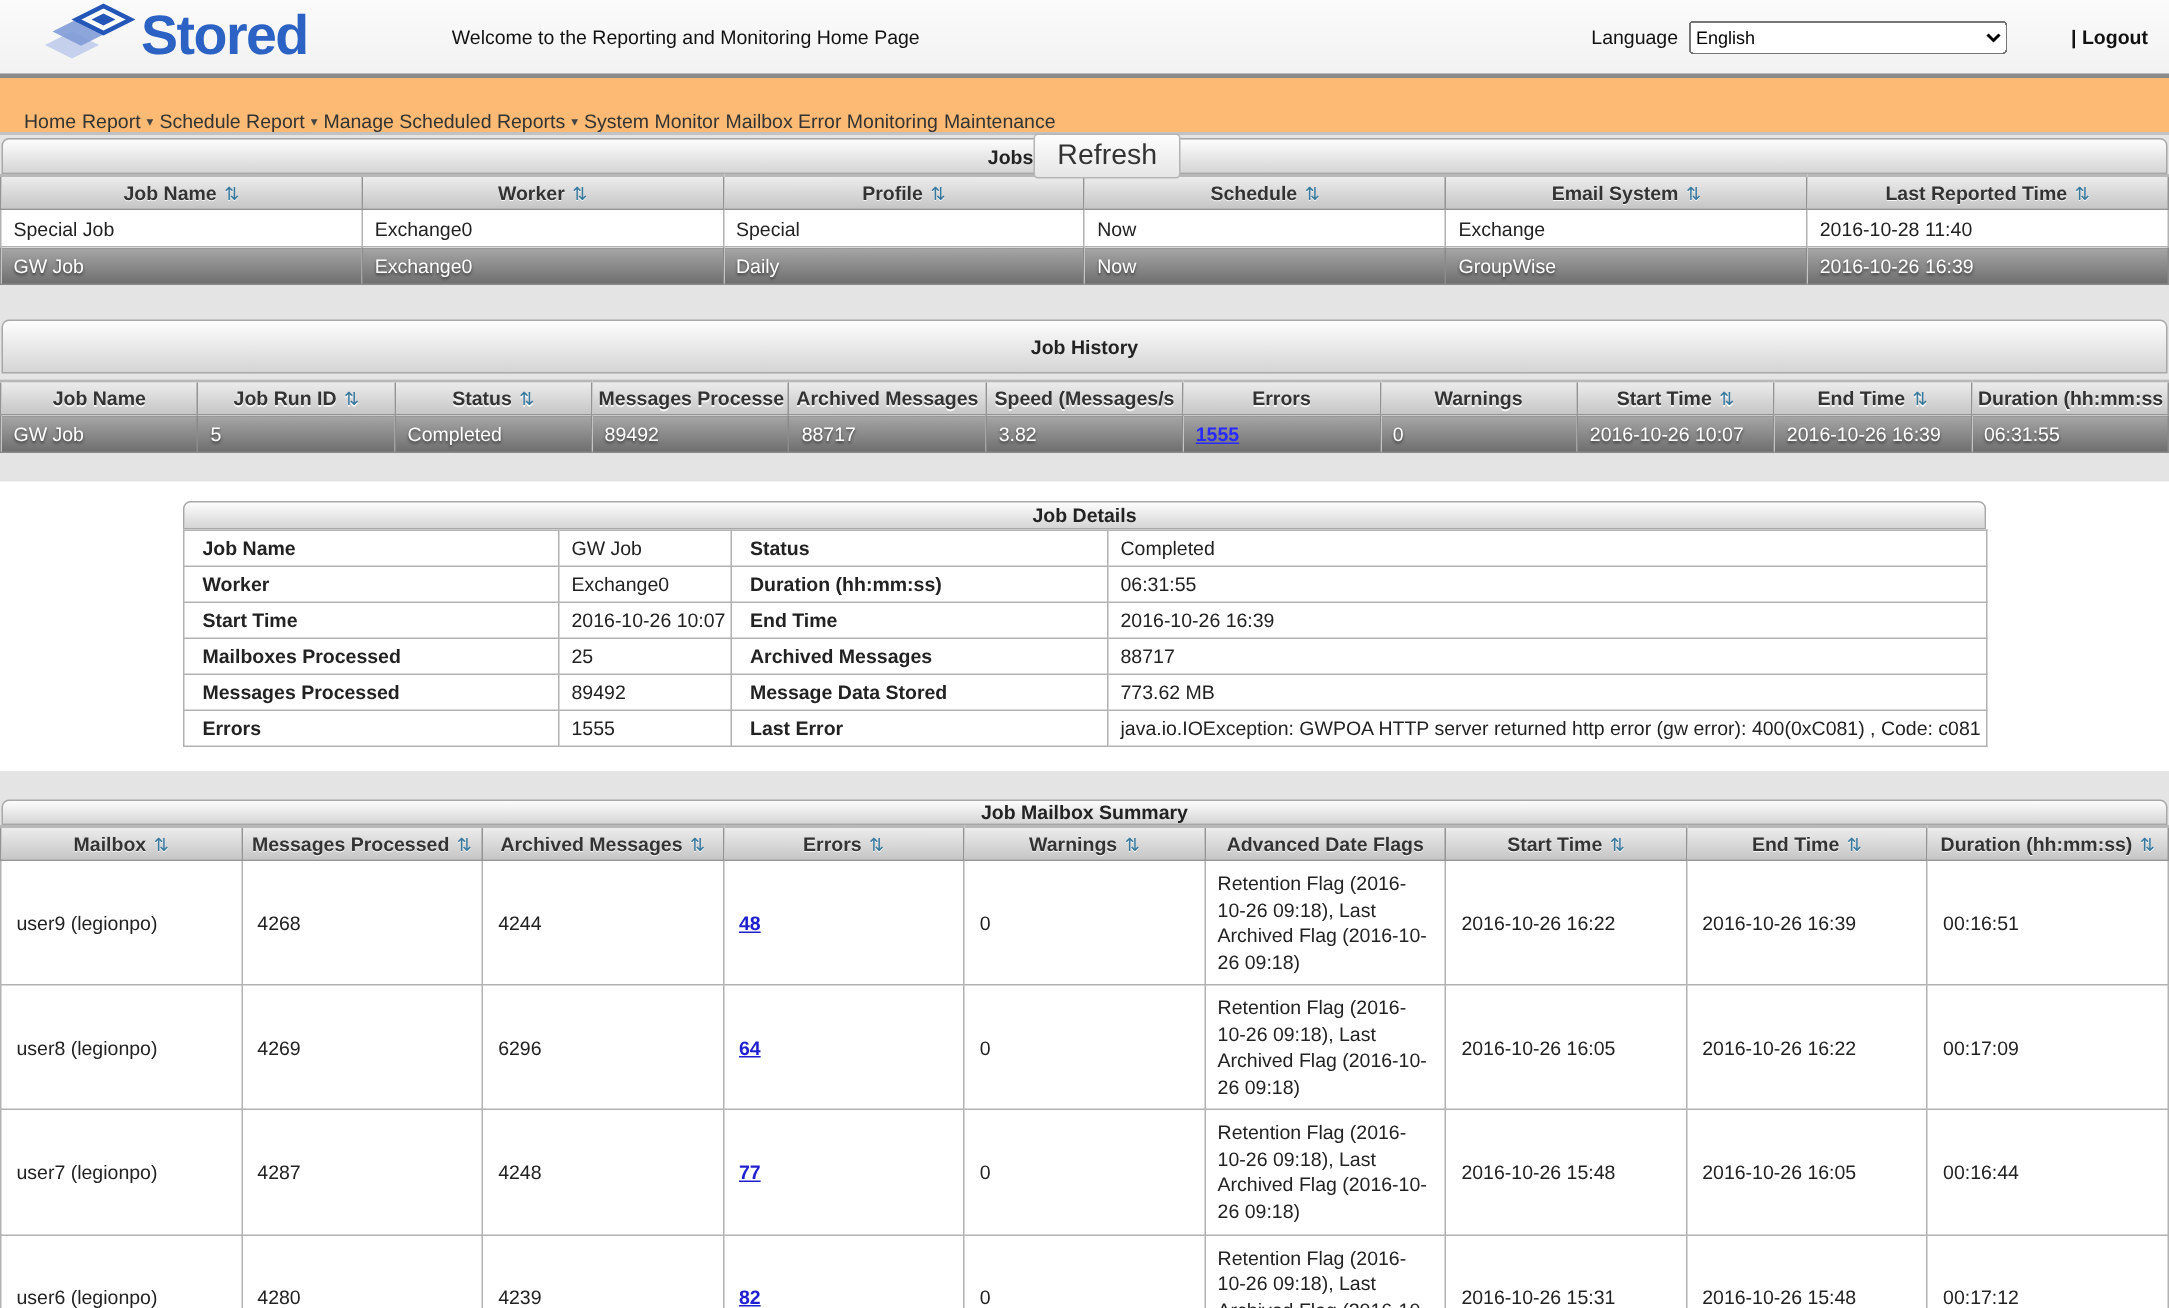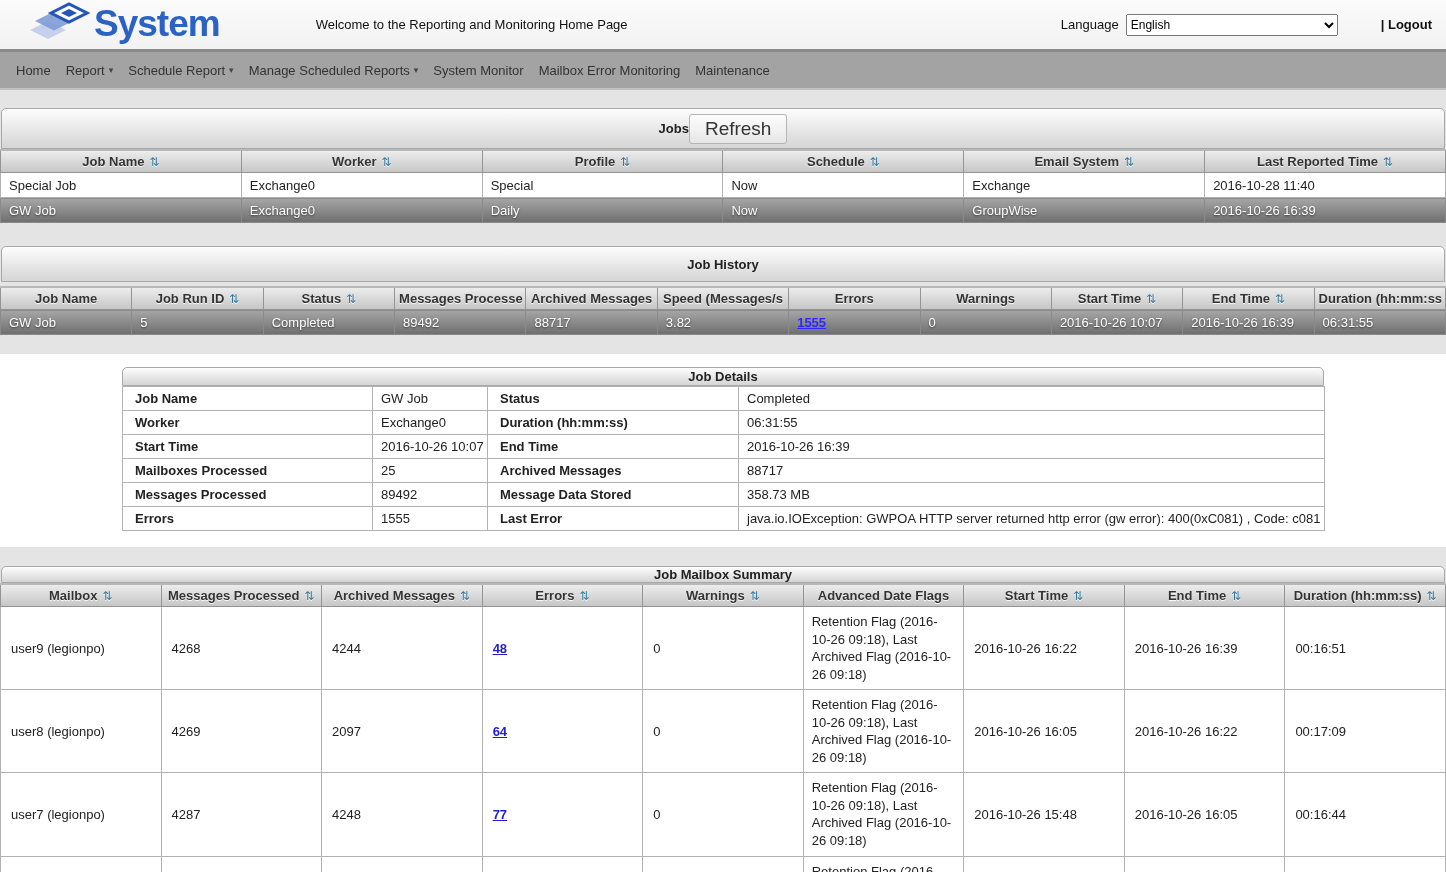--- a/index.html
+++ b/index.html
@@ -19,22 +19,22 @@
   .logo { display:flex; align-items:center; margin-left:28px; gap:4px; }
   .logo-text { font-size:37px; font-weight:bold; color:#2b62c4; letter-spacing:-1px; line-height:1; margin-top:-3px; }
   .welcome { margin-left:96px; font-size:13px; color:#111; }
   .lang-area { margin-left:auto; margin-right:14px; display:flex; align-items:center; gap:7px; }
   .lang-label { font-size:13px; color:#111; }
   .lang-select { width:212px; height:22px; font-size:12px; font-family:"Liberation Sans",sans-serif; }
   .logout { font-size:13px; font-weight:bold; color:#111; text-decoration:none;padding-left:36px; }
 
   
   .nav {
-    height:38px; background:#a3a3a3; border-bottom:2px solid #c2c2c2;
-    display:flex; align-items:center; gap:15px; padding-left:16px;
+    height:38px; background:#fdba74; border-bottom:2px solid #c2c2c2;
+    display:flex; align-items:flex-end; gap:4px; padding-left:16px;
   }
   .nav-item { color:#333; font-size:13px; cursor:pointer; display:flex; align-items:center; gap:4px; white-space:nowrap; }
   .dd-arrow { font-size:9px; color:#444; }
 
   
   .caption-bar {
     background:linear-gradient(#fdfdfd,#d5d5d5);
     border:1px solid #a8a8a8; border-radius:5px 5px 0 0;
     display:flex; align-items:center; justify-content:center;
     font-weight:bold; font-size:13px; color:#222;
@@ -58,21 +58,21 @@
   a.err-link { color:#1f1fd0; font-weight:bold; text-decoration:underline; }
 
   tr.row-selected td {
     background:linear-gradient(#a6a6a6,#6e6e6e);
     color:#fff; border-color:#8a8a8a;
     text-shadow:0 1px 2px rgba(0,0,0,.55);
   }
   tr.row-selected td a.err-link { color:#2a2aff; text-shadow:none; }
 
   
-  .jobs-caption { height:41px; margin:18px 1px 0; }
+  .jobs-caption { height:24px; margin:2px 1px 0; }
   .refresh-btn {
     background:linear-gradient(#fdfdfd,#e6e6e6);
     border:1px solid #b5b5b5; border-radius:3px;
     font-size:19px; color:#333; padding:3px 15px; cursor:pointer;
     font-family:"Liberation Sans",sans-serif;
   }
   .jobs-table td { height:25px; }
 
   
   .jh-caption { height:36px; margin:4px 1px; }
@@ -98,21 +98,21 @@
 <div class="top-header">
   <div class="logo">
     <span>
       <svg width="62" height="46" viewBox="0 0 62 46">
         <polygon points="2,30 20,21 38,30 20,39" fill="#b9c7ea" opacity="0.8"></polygon>
         <polygon points="7,21 26,11.5 45,21 26,30.5" fill="#7f9bd6" opacity="0.9"></polygon>
         <polygon points="23,13 41,4 59,13 41,22" fill="#ffffff" stroke="#2456b8" stroke-width="3"></polygon>
         <polygon points="33,13 41,9 49,13 41,17" fill="#2456b8"></polygon>
       </svg>
     </span>
-    <span class="logo-text">System</span>
+    <span class="logo-text">Stored</span>
   </div>
   <div class="welcome">Welcome to the Reporting and Monitoring Home Page</div>
   <div class="lang-area">
     <span class="lang-label">Language</span>
     <select class="lang-select">
       <option>English</option>
     </select>
     <a class="logout" href="#">| Logout</a>
   </div>
 </div>
@@ -253,21 +253,21 @@
         <tr>
           <td class="lbl">Mailboxes Processed</td>
           <td>25</td>
           <td class="lbl">Archived Messages</td>
           <td>88717</td>
         </tr>
         <tr>
           <td class="lbl">Messages Processed</td>
           <td>89492</td>
           <td class="lbl">Message Data Stored</td>
-          <td>358.73 MB</td>
+          <td>773.62 MB</td>
         </tr>
         <tr>
           <td class="lbl">Errors</td>
           <td>1555</td>
           <td class="lbl">Last Error</td>
           <td>java.io.IOException: GWPOA HTTP server returned http error (gw error): 400(0xC081) , Code: c081</td>
         </tr>
       </tbody>
     </table>
   </div>
@@ -300,21 +300,21 @@
       <td><a href="#" class="err-link">48</a></td>
       <td>0</td>
       <td class="flags">Retention Flag (2016-10-26 09:18), Last Archived Flag (2016-10-26 09:18)</td>
       <td>2016-10-26 16:22</td>
       <td>2016-10-26 16:39</td>
       <td>00:16:51</td>
     </tr>
     <tr>
       <td>user8 (legionpo)</td>
       <td>4269</td>
-      <td>2097</td>
+      <td>6296</td>
       <td><a href="#" class="err-link">64</a></td>
       <td>0</td>
       <td class="flags">Retention Flag (2016-10-26 09:18), Last Archived Flag (2016-10-26 09:18)</td>
       <td>2016-10-26 16:05</td>
       <td>2016-10-26 16:22</td>
       <td>00:17:09</td>
     </tr>
     <tr>
       <td>user7 (legionpo)</td>
       <td>4287</td>

